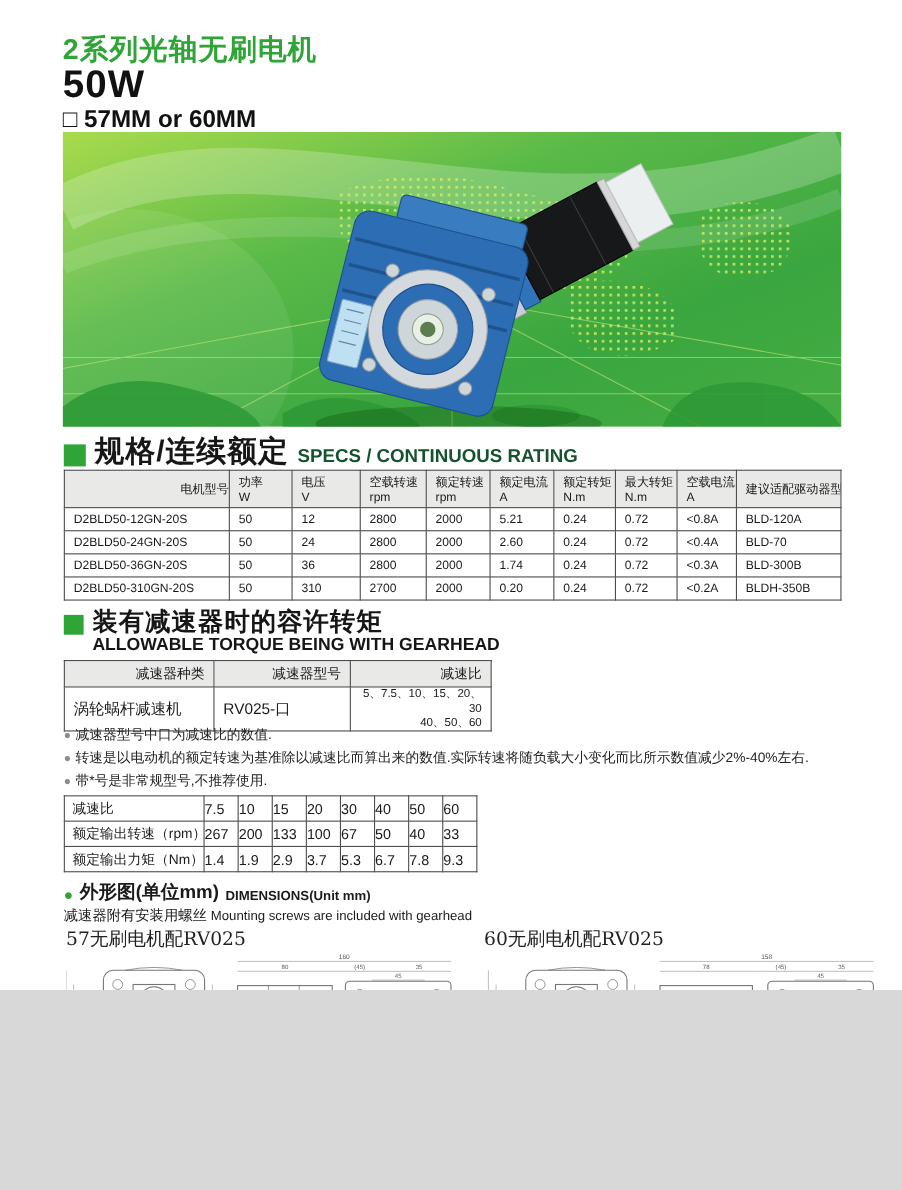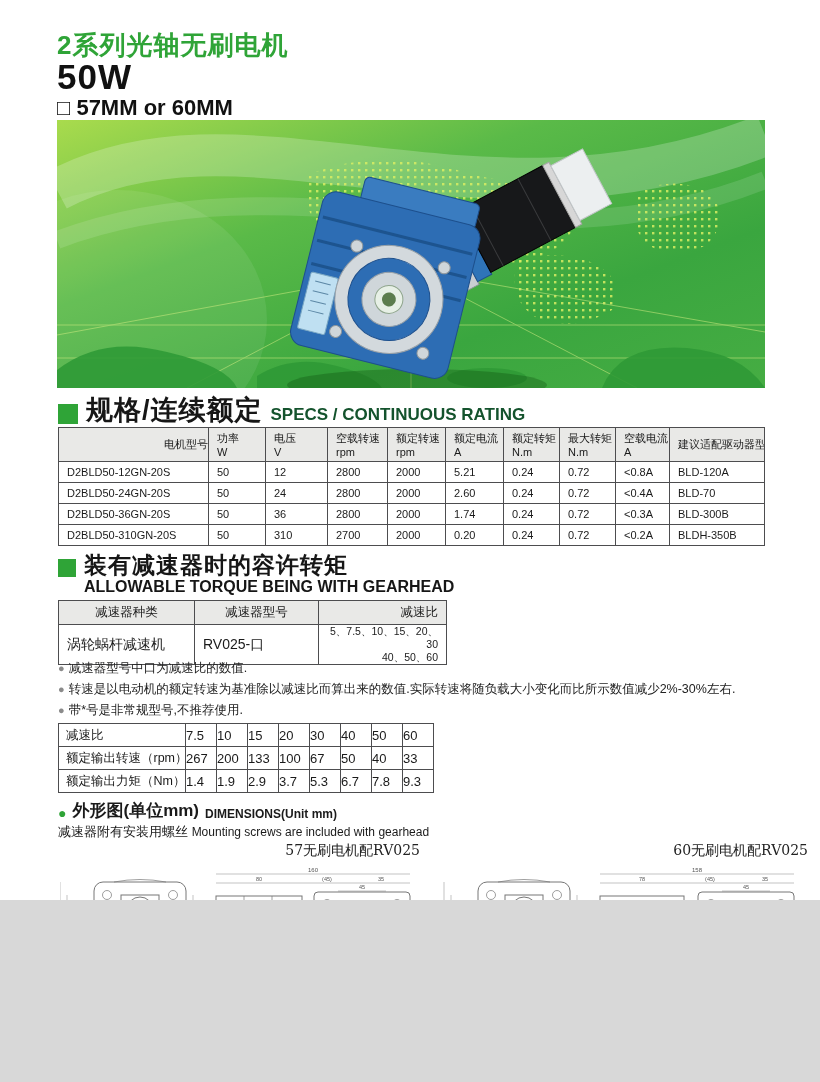--- a/index.html
+++ b/index.html
@@ -22,21 +22,21 @@
 
   table { border-collapse:collapse; table-layout:fixed; }
   th, td { border:1px solid #4d4d4f; font-weight:normal; overflow:hidden; white-space:nowrap; }
 
   .specs-table { left:58px; top:427px; width:706px; font-size:11px; }
   .specs-table th { background:#e9e9e7; height:34px; text-align:left; padding:2px 0 2px 8px; vertical-align:middle; }
   .specs-table th.c0 { text-align:right; padding-left:0; }
   .specs-table td { height:21px; padding-left:8px; text-align:left; }
 
   .gh-table { left:58px; top:600px; width:388px; font-size:12.5px; }
-  .gh-table th { background:#e9e9e7; height:24px; text-align:center; padding:0 8px; }
+  .gh-table th { background:#e9e9e7; height:24px; text-align:right; padding:0 8px; }
   .gh-table th.r { text-align:right; }
   .gh-table td { height:32px; padding:0 8px; vertical-align:middle; }
   .gh-model { font-size:14px; }
   .gh-ratios { font-size:10.5px; text-align:right; line-height:13px; white-space:normal; }
 
   .notes { left:58px; top:660px; width:720px; font-size:12.5px; color:#222; }
   .note-line { margin-bottom:4px; }
   .note-dot { color:#8b8b8b; font-size:11px; margin-right:4px; }
 
   .ratio-table { left:58px; top:723px; width:375px; font-size:13px; }
@@ -46,21 +46,21 @@
   .dims-head { left:58px; top:799px; display:flex; align-items:flex-end; gap:6px; }
   .gdot { color:#2fa437; font-size:14px; margin-bottom:1px; }
   .dims-cn { font-size:17px; font-weight:bold; }
   .dims-en { font-size:12px; font-weight:bold; padding-bottom:1px; }
   .dims-note { left:58px; top:823px; font-size:13px; }
   .dims-note .en { font-size:12px; }
 
   .drawing { top:842px; height:212px; }
   .drawing.l { left:60px;  width:360px; }
   .drawing.r { left:440px; width:368px; }
-  .dw-title { text-align:right; font-family:"DejaVu Serif", serif; font-size:14px; color:#222; height:18px; }
+  .dw-title { text-align:left; font-family:"DejaVu Serif", serif; font-size:17px; color:#222; height:18px; }
 
   .ln   { fill:none; stroke:#767676; stroke-width:1; }
   .ln2  { fill:none; stroke:#767676; stroke-width:0.7; }
   .dim  { fill:none; stroke:#9a9a9a; stroke-width:0.6; }
   .dt   { font-size:6px; fill:#555; text-anchor:middle; }
   .dts  { font-size:5.5px; fill:#555; text-anchor:middle; }
   .dcjk { font-size:8.5px; fill:#444; text-anchor:middle; }
 
   .page-num { left:0; right:0; top:1048px; text-align:center; font-size:14px; color:#333; }
 </style>
@@ -287,21 +287,21 @@
       <td class="gh-ratios">
         <div>5、7.5、10、15、20、30</div>
         <div>40、50、60</div>
       </td>
     </tr>
   </tbody>
     </table>
 
   <div class="abs notes">
     <div class="note-line"><span class="note-dot">●</span><span>减速器型号中口为减速比的数值.</span></div>
-    <div class="note-line"><span class="note-dot">●</span><span>转速是以电动机的额定转速为基准除以减速比而算出来的数值.实际转速将随负载大小变化而比所示数值减少2%-30%左右.</span></div>
+    <div class="note-line"><span class="note-dot">●</span><span>转速是以电动机的额定转速为基准除以减速比而算出来的数值.实际转速将随负载大小变化而比所示数值减少2%-40%左右.</span></div>
     <div class="note-line"><span class="note-dot">●</span><span>带*号是非常规型号,不推荐使用.</span></div>
   </div>
 
   <table class="abs ratio-table">
     <colgroup>
         <col style="width:127px">
         <col style="width:31px">
         <col style="width:31px">
         <col style="width:31px">
         <col style="width:31px">

